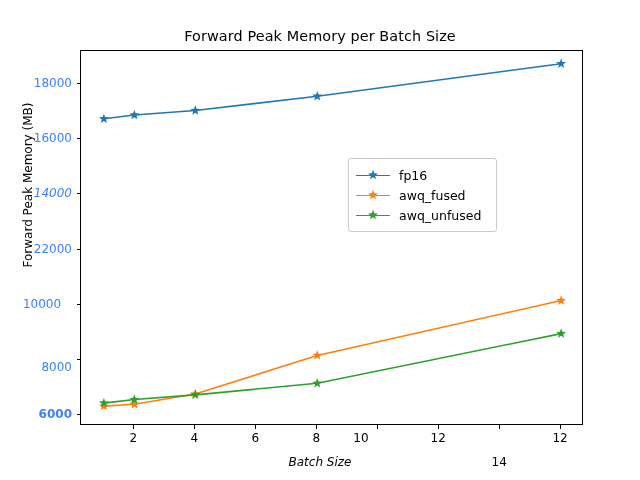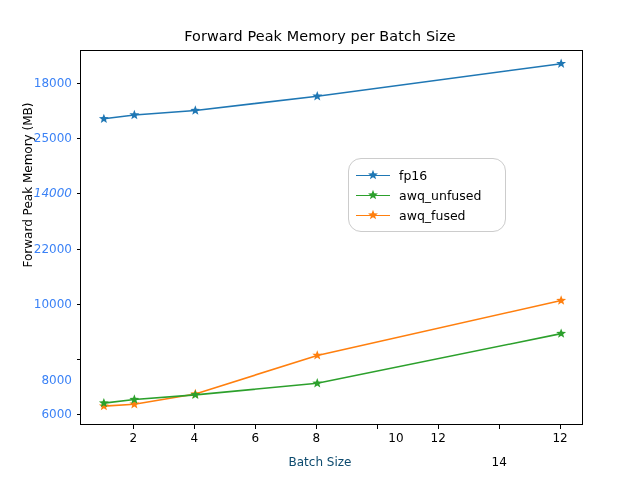--- a/index.html
+++ b/index.html
@@ -89,30 +89,31 @@
     transform-origin: center center;
     color: #000000;
   }
   #xlabel {
     position: absolute;
     left: 0;
     top: 455px;
     width: 640px;
     text-align: center;
     font-size: 12px;
-    color: #0c4a6e;
+    color: #000000;
+    font-style: italic;
   }
   #legend {
     position: absolute;
     left: 348px;
     top: 158px;
     border: 1px solid #cccccc;
-    border-radius: 13px;
-    background: #ffffff;
-    padding: 6px 24px 6px 7px;
+    border-radius: 3px;
+    background: #ffffff;
+    padding: 6px 15px 6px 7px;
     box-sizing: border-box;
   }
   .legend-row {
     display: flex;
     align-items: center;
     height: 20px;
   }
   .legend-sample {
     position: relative;
     width: 34px;
@@ -167,45 +168,45 @@
           <polygon points="22.86,346.91 24.15,350.35 27.81,350.51 24.94,352.79 25.92,356.32 22.86,354.30 19.81,356.32 20.79,352.79 17.92,350.51 21.58,350.35" fill="#2ca02c"></polygon>
           <polygon points="53.35,343.33 54.63,346.76 58.29,346.92 55.43,349.20 56.40,352.74 53.35,350.71 50.29,352.74 51.27,349.20 48.40,346.92 52.06,346.76" fill="#2ca02c"></polygon>
           <polygon points="114.32,338.64 115.60,342.08 119.26,342.24 116.40,344.52 117.37,348.05 114.32,346.03 111.26,348.05 112.24,344.52 109.37,342.24 113.03,342.08" fill="#2ca02c"></polygon>
           <polygon points="236.26,327.06 237.54,330.49 241.20,330.65 238.33,332.94 239.31,336.47 236.26,334.45 233.20,336.47 234.18,332.94 231.31,330.65 234.97,330.49" fill="#2ca02c"></polygon>
           <polygon points="480.14,277.43 481.42,280.86 485.08,281.02 482.21,283.30 483.19,286.84 480.14,284.81 477.08,286.84 478.06,283.30 475.19,281.02 478.85,280.86" fill="#2ca02c"></polygon>
         </g>
     </svg>
   </div>
 
   <div id="ytick-layer">
-      <div class="ytick-label" style="left: 12px; top: 407.971px;">6000</div>
+      <div class="ytick-label" style="left: 12px; top: 407.971px; font-weight: bold;">6000</div>
       <div class="ytick-mark" style="left: 76.5px; top: 413.971px;"></div>
-      <div class="ytick-label" style="left: 12px; top: 374px;">8000</div>
+      <div class="ytick-label" style="left: 12px; top: 361px;">8000</div>
       <div class="ytick-mark" style="left: 76.5px; top: 358.824px;"></div>
-      <div class="ytick-label" style="left: 12px; top: 297.676px;">10000</div>
+      <div class="ytick-label" style="left: 12px; top: 297.676px; text-align: center;">10000</div>
       <div class="ytick-mark" style="left: 76.5px; top: 303.676px;"></div>
       <div class="ytick-label" style="left: 12px; top: 242.529px;">22000</div>
       <div class="ytick-mark" style="left: 76.5px; top: 248.529px;"></div>
       <div class="ytick-label" style="left: 12px; top: 187.382px; font-style: italic;">14000</div>
       <div class="ytick-mark" style="left: 76.5px; top: 193.382px;"></div>
-      <div class="ytick-label" style="left: 12px; top: 132.235px;">25000</div>
+      <div class="ytick-label" style="left: 12px; top: 132.235px;">16000</div>
       <div class="ytick-mark" style="left: 76.5px; top: 138.235px;"></div>
       <div class="ytick-label" style="left: 12px; top: 77.0882px;">18000</div>
       <div class="ytick-mark" style="left: 76.5px; top: 83.0882px;"></div>
     </div>
   <div id="xtick-layer">
       <div class="xtick-label" style="left: 113.348px; top: 432px;">2</div>
       <div class="xtick-mark" style="left: 133.348px; top: 425px;"></div>
       <div class="xtick-label" style="left: 174.318px; top: 432px;">4</div>
       <div class="xtick-mark" style="left: 194.318px; top: 425px;"></div>
       <div class="xtick-label" style="left: 235.288px; top: 432px;">6</div>
       <div class="xtick-mark" style="left: 255.288px; top: 425px;"></div>
       <div class="xtick-label" style="left: 296.258px; top: 432px;">8</div>
       <div class="xtick-mark" style="left: 316.258px; top: 425px;"></div>
-      <div class="xtick-label" style="left: 376px; top: 432px; text-align: center;">10</div>
+      <div class="xtick-label" style="left: 341px; top: 432px; text-align: center;">10</div>
       <div class="xtick-mark" style="left: 377.227px; top: 425px;"></div>
       <div class="xtick-label" style="left: 418.197px; top: 432px;">12</div>
       <div class="xtick-mark" style="left: 438.197px; top: 425px;"></div>
       <div class="xtick-label" style="left: 479.167px; top: 456px;">14</div>
       <div class="xtick-mark" style="left: 499.167px; top: 425px;"></div>
       <div class="xtick-label" style="left: 540.136px; top: 432px;">12</div>
       <div class="xtick-mark" style="left: 560.136px; top: 425px;"></div>
     </div>
 
   <div id="ylabel">Forward Peak Memory (MB)</div>
@@ -216,31 +217,31 @@
         <div class="legend-sample">
           <div class="legend-line" style="background: rgb(31, 119, 180);"></div>
           <svg class="legend-star" viewBox="0 0 12 12">
             <polygon points="6.00,0.80 7.28,4.23 10.95,4.39 8.08,6.67 9.06,10.21 6.00,8.18 2.94,10.21 3.92,6.67 1.05,4.39 4.72,4.23" fill="#1f77b4"></polygon>
           </svg>
         </div>
         <div class="legend-label">fp16</div>
       </div>
       <div class="legend-row">
         <div class="legend-sample">
+          <div class="legend-line" style="background: rgb(255, 127, 14);"></div>
+          <svg class="legend-star" viewBox="0 0 12 12">
+            <polygon points="6.00,0.80 7.28,4.23 10.95,4.39 8.08,6.67 9.06,10.21 6.00,8.18 2.94,10.21 3.92,6.67 1.05,4.39 4.72,4.23" fill="#ff7f0e"></polygon>
+          </svg>
+        </div>
+        <div class="legend-label">awq_fused</div>
+      </div>
+      <div class="legend-row">
+        <div class="legend-sample">
           <div class="legend-line" style="background: rgb(44, 160, 44);"></div>
           <svg class="legend-star" viewBox="0 0 12 12">
             <polygon points="6.00,0.80 7.28,4.23 10.95,4.39 8.08,6.67 9.06,10.21 6.00,8.18 2.94,10.21 3.92,6.67 1.05,4.39 4.72,4.23" fill="#2ca02c"></polygon>
           </svg>
         </div>
         <div class="legend-label">awq_unfused</div>
       </div>
-      <div class="legend-row">
-        <div class="legend-sample">
-          <div class="legend-line" style="background: rgb(255, 127, 14);"></div>
-          <svg class="legend-star" viewBox="0 0 12 12">
-            <polygon points="6.00,0.80 7.28,4.23 10.95,4.39 8.08,6.67 9.06,10.21 6.00,8.18 2.94,10.21 3.92,6.67 1.05,4.39 4.72,4.23" fill="#ff7f0e"></polygon>
-          </svg>
-        </div>
-        <div class="legend-label">awq_fused</div>
-      </div>
     </div>
 
 </div>
 
 </body></html>

